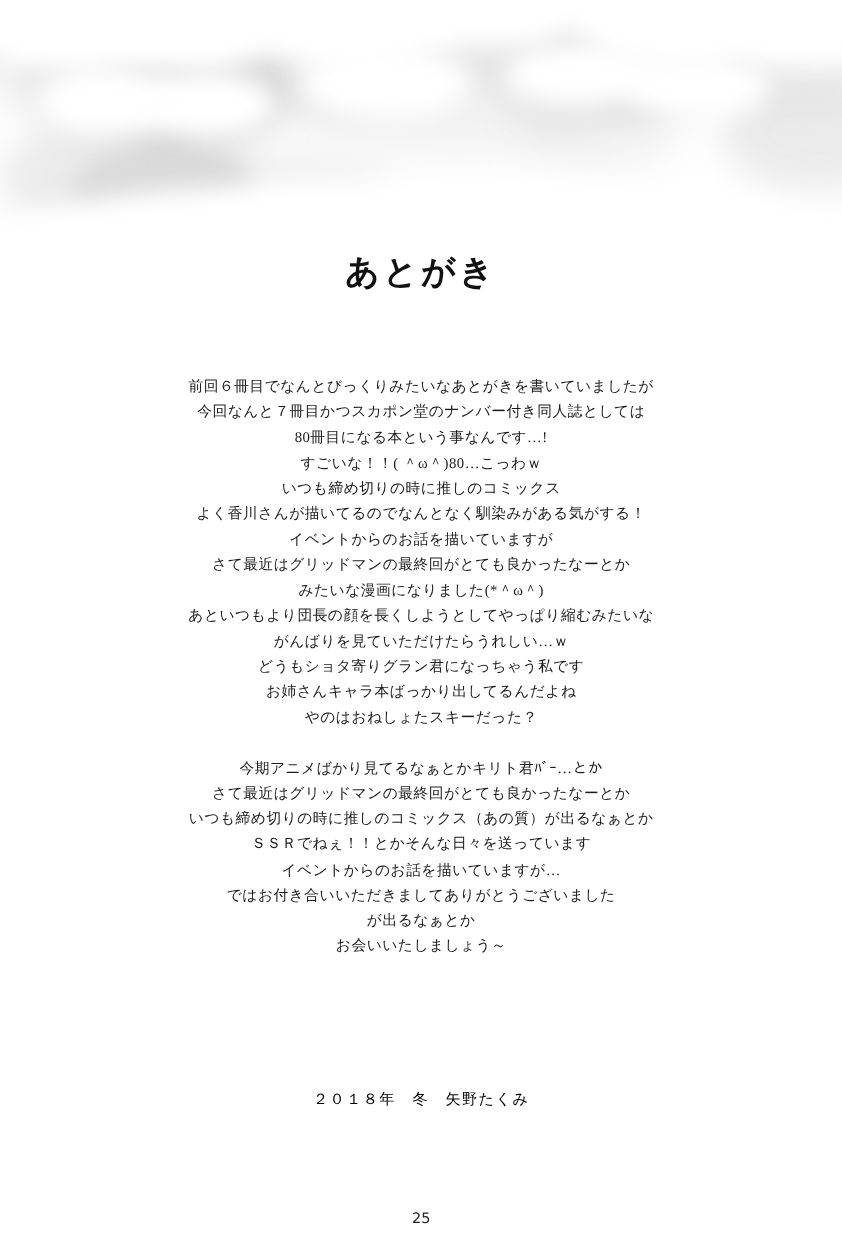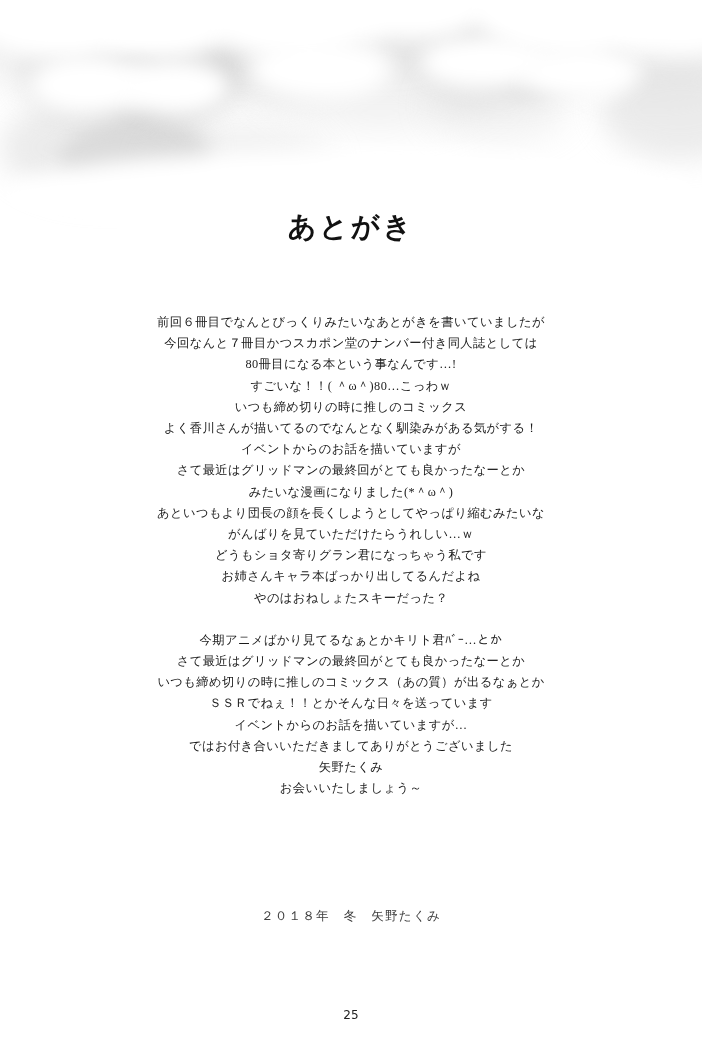--- a/index.html
+++ b/index.html
@@ -85,21 +85,21 @@
 
   .signature {
     position: absolute;
     left: 0;
     top: 908px;
     width: 702px;
     text-align: center;
     font-family: "DejaVu Sans", sans-serif;
     font-size: 12.6px;
     letter-spacing: 1.2px;
-    color: #404040;
+    color: #000000;
   }
 
   .page-number {
     position: absolute;
     left: 0;
     top: 1008px;
     width: 702px;
     text-align: center;
     font-family: "DejaVu Sans", sans-serif;
     font-size: 12px;
@@ -160,21 +160,21 @@
     <p>やのはおねしょたスキーだった？</p>
 
     <div class="block-gap"></div>
 
     <p>今期アニメばかり見てるなぁとかキリト君ﾊﾞｰ…とか</p>
     <p>さて最近はグリッドマンの最終回がとても良かったなーとか</p>
     <p>いつも締め切りの時に推しのコミックス（あの質）が出るなぁとか</p>
     <p>ＳＳＲでねぇ！！とかそんな日々を送っています</p>
     <p>イベントからのお話を描いていますが…</p>
     <p>ではお付き合いいただきましてありがとうございました</p>
-    <p>矢野たくみ</p>
+    <p>が出るなぁとか</p>
     <p>お会いいたしましょう～</p>
   </div>
 
   <div class="signature">２０１８年　冬　矢野たくみ</div>
 
   <div class="page-number">25</div>
 
 </div>
 
 </body></html>

